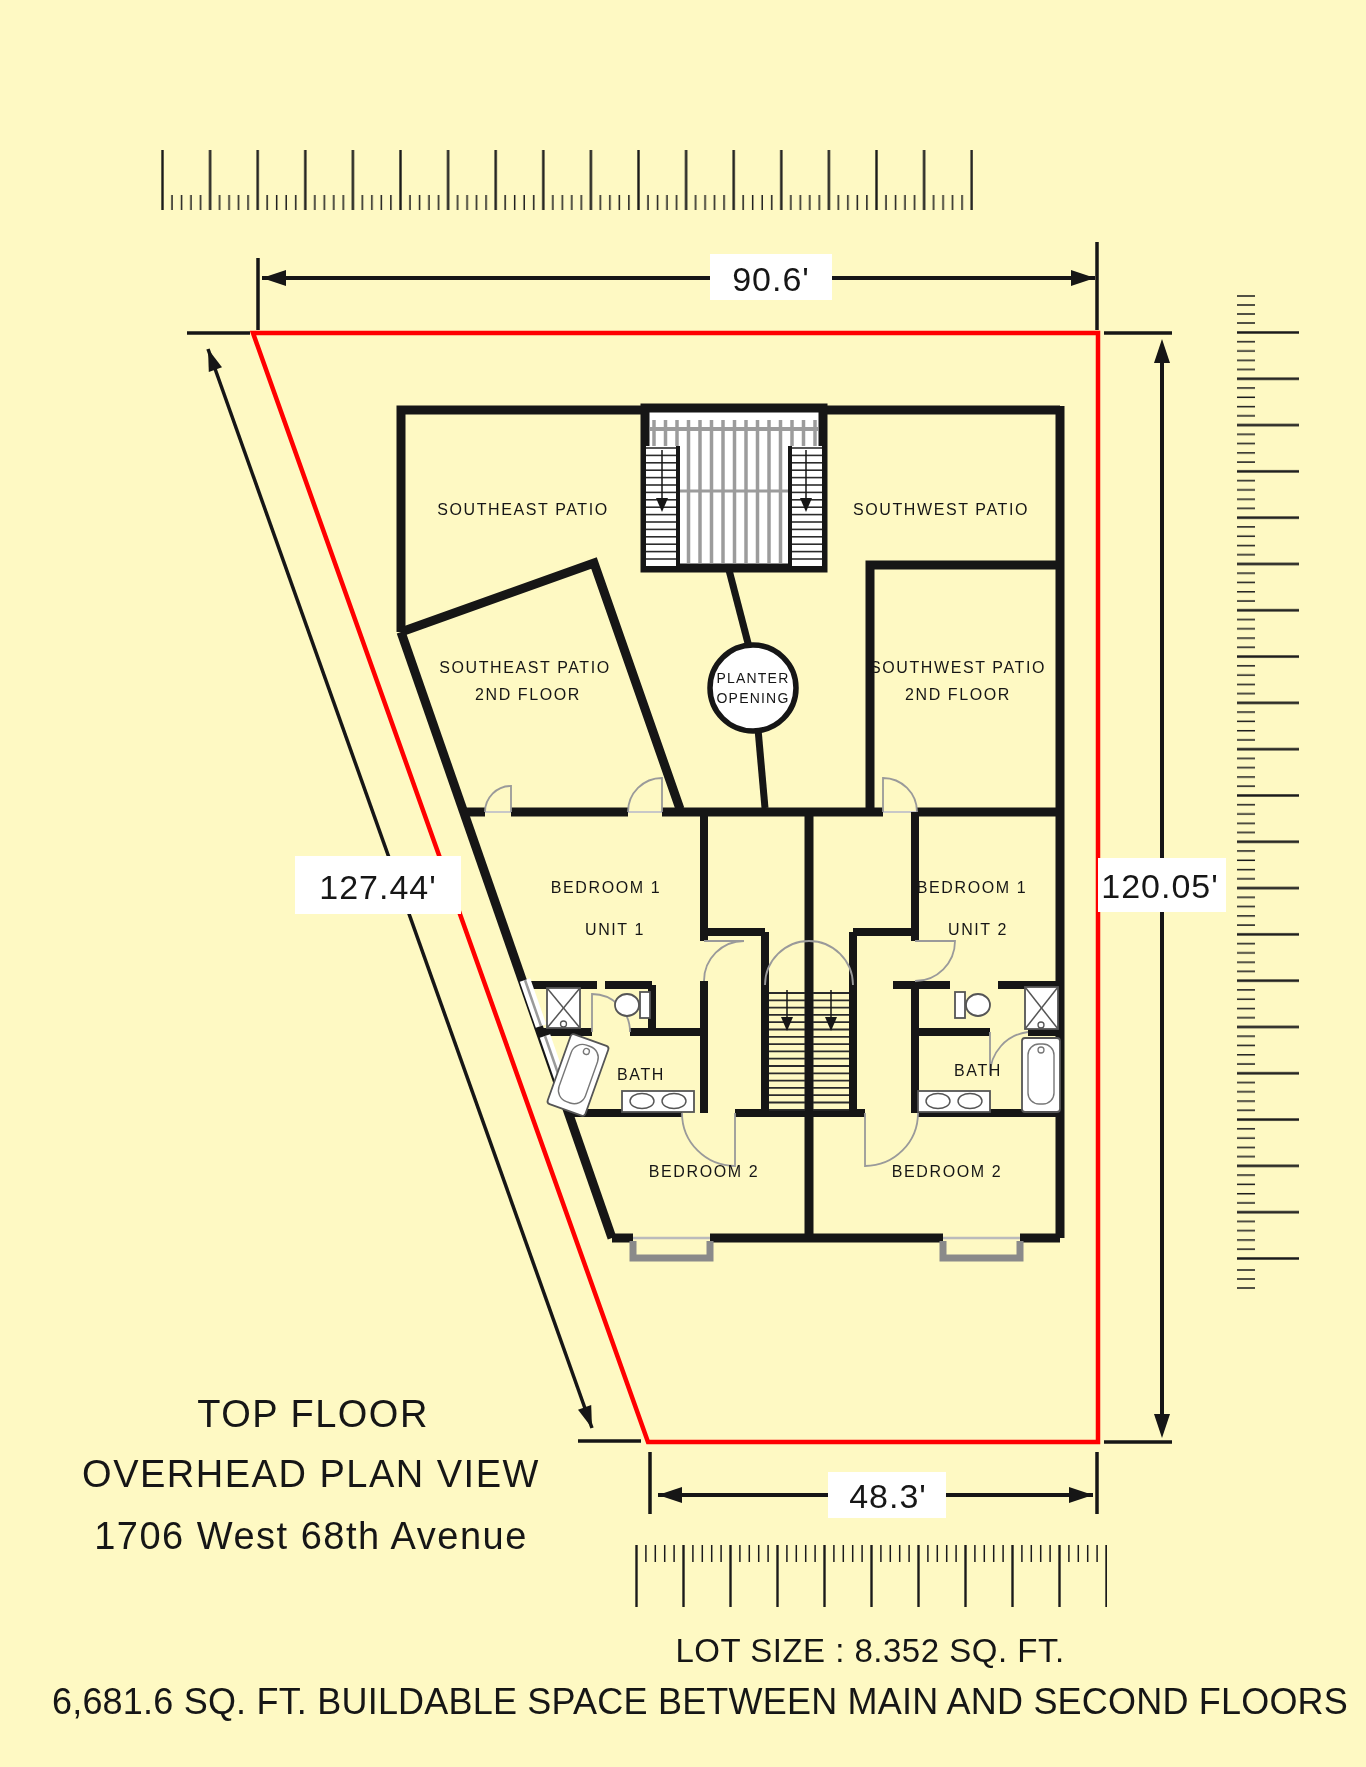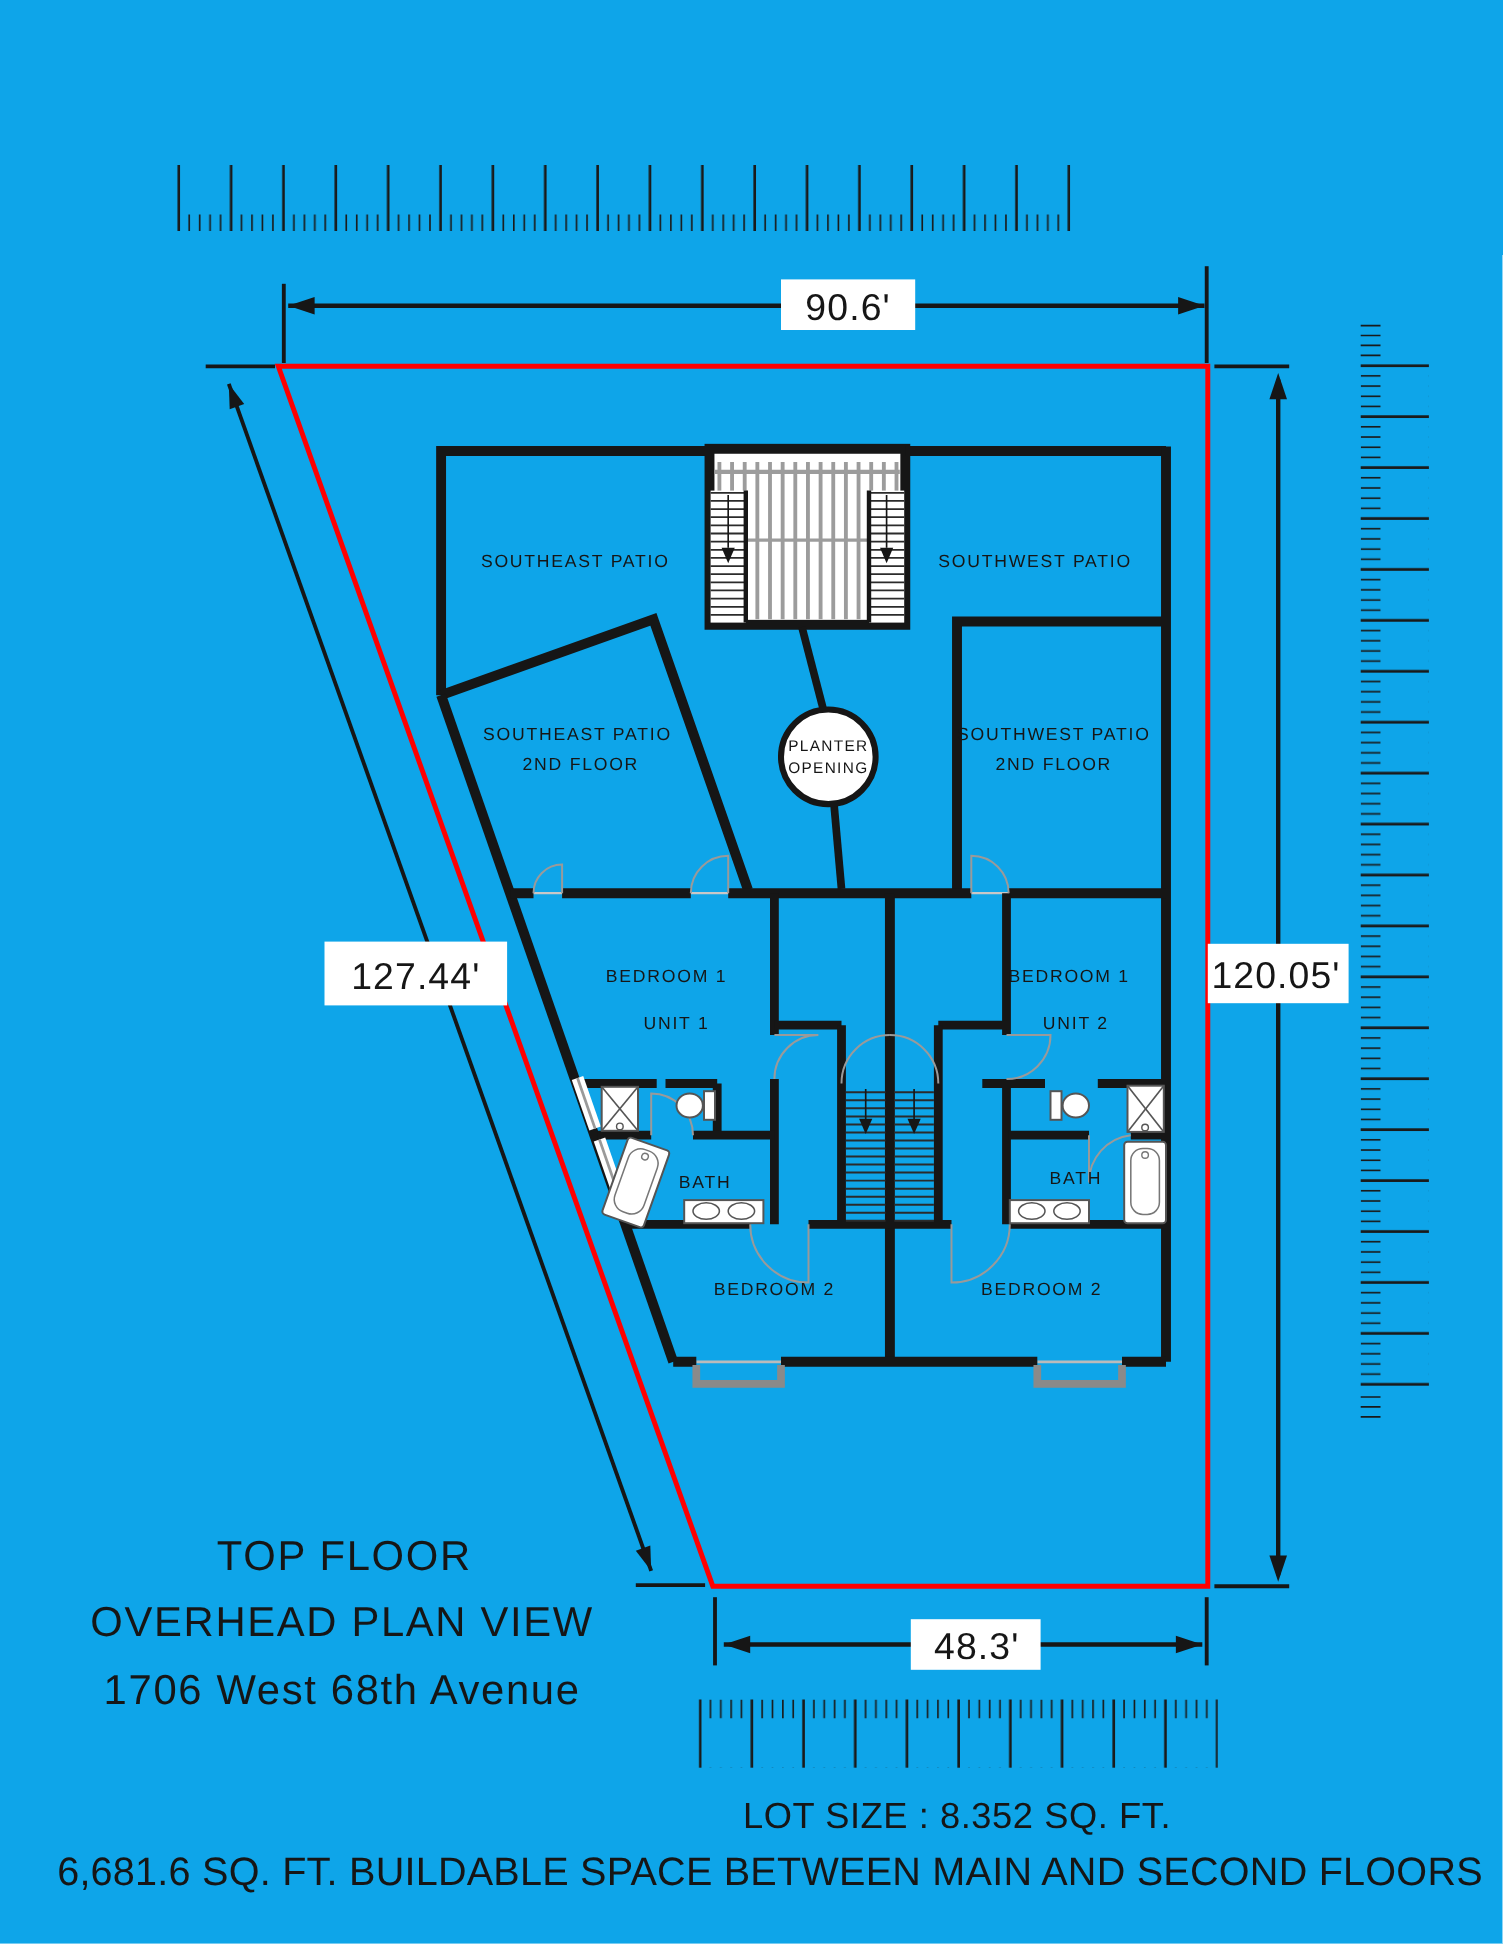--- a/index.html
+++ b/index.html
@@ -1,16 +1,16 @@
 <!DOCTYPE html>
 <html><head>
 <meta charset="utf-8">
 <style>
   html,body{margin:0;padding:0;background:#ffffff;}
-  .canvas{position:relative;width:1366px;height:1767px;background:#0ea5e9;overflow:hidden;}
+  .canvas{position:relative;width:1366px;height:1767px;background:#fef9c3;overflow:hidden;}
   svg{position:absolute;left:0;top:0;}
   text{font-family:"Liberation Sans", sans-serif;fill:#161616;text-anchor:middle;}
   .dim{font-size:34px;letter-spacing:1px;}
   .room{font-size:16px;letter-spacing:1.6px;}
   .planter-t{font-size:14px;letter-spacing:1.2px;}
   .title-t{font-size:38px;letter-spacing:1.5px;}
   .footer1{font-size:33px;letter-spacing:0.5px;}
   .footer2{font-size:36px;letter-spacing:0.2px;}
   .door{stroke:#9a9a9a;stroke-width:1.8;fill:none;}
   .fix{stroke:#555;fill:#fff;stroke-width:1.8;}

